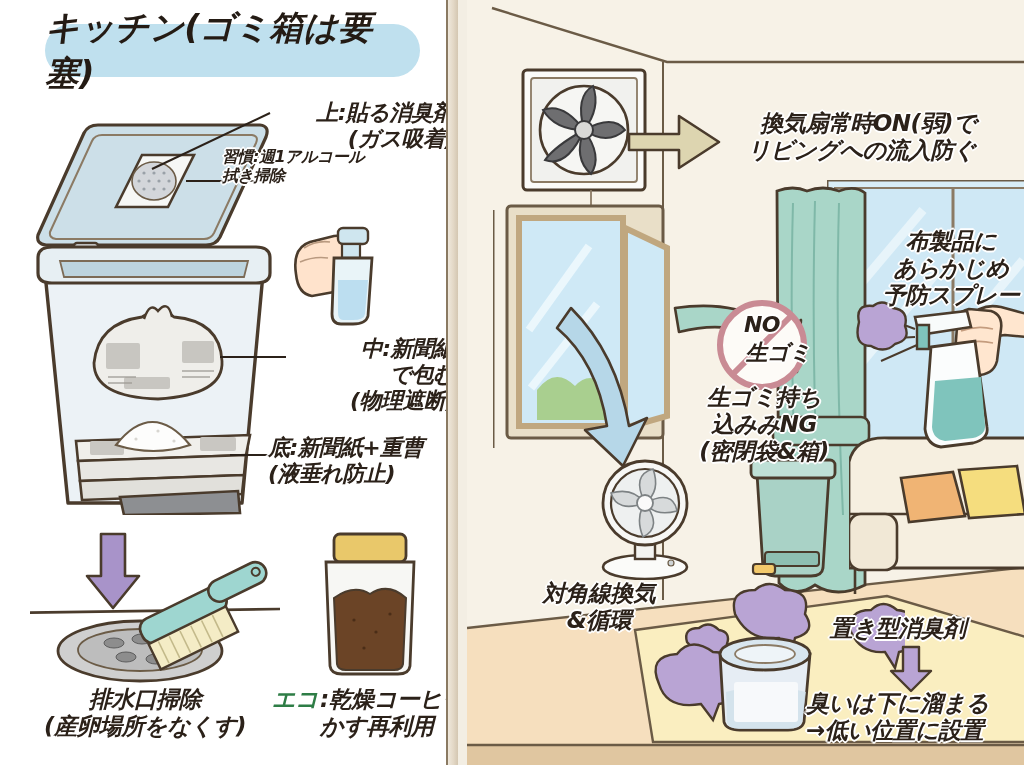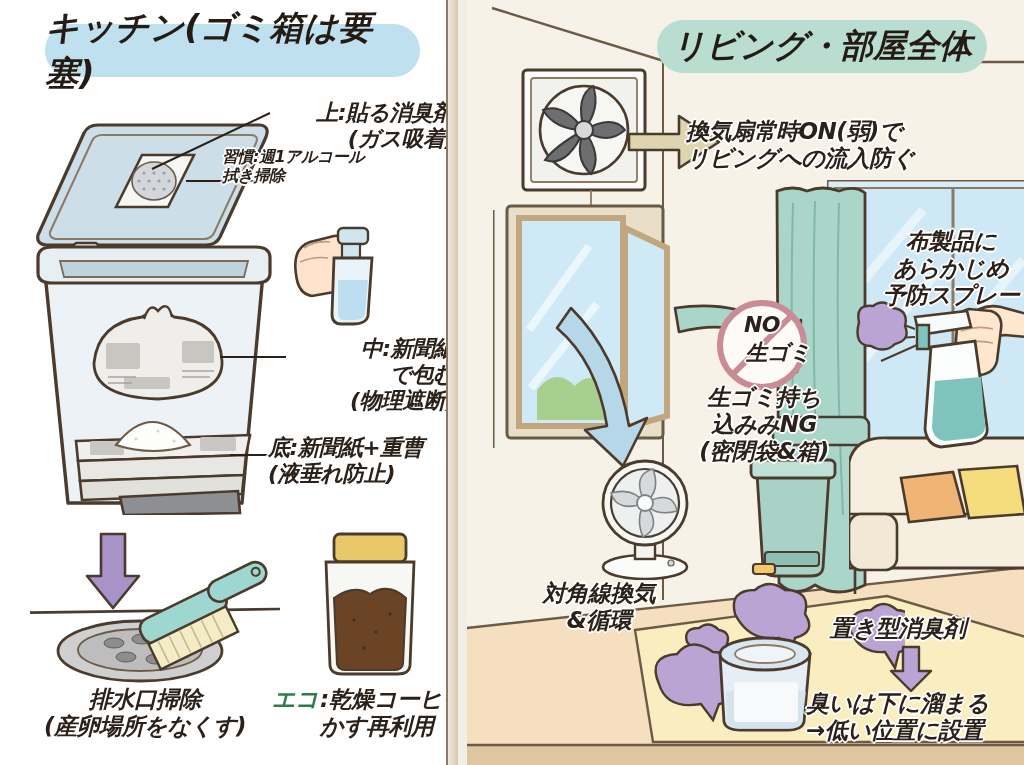--- a/index.html
+++ b/index.html
@@ -342,25 +342,22 @@
       <ellipse cx="55" cy="24" rx="30" ry="9" fill="#eef4f8" stroke="#8b7a64" stroke-width="1.8"></ellipse>
       <path d="M16 62 Q54 52 96 62 L92 92 Q90 99 78 99 L32 99 Q18 99 17 92 Z" fill="#cfe0ea" opacity=".8"></path>
       <rect x="24" y="52" width="64" height="40" rx="3" fill="#f7f9fb" stroke="none"></rect>
     </svg>
 
     <svg class="abs" style="left:422px;top:645px;" width="44" height="48" viewBox="0 0 44 48">
       <path d="M14 2 L30 2 L30 26 L42 26 L22 46 L2 26 L14 26 Z" fill="#b9a4d4" stroke="#4a3b2c" stroke-width="2.4" stroke-linejoin="round"></path>
     </svg>
   </div>
 
-  <div class="pill" style="left:657px;top:20px;width:330px;height:53px;background:#b9ddd0;font-size:33px;">
-    <span>リビング・部屋全体</span>
-  </div>
-
-  <div class="cap" style="left:686px;top:118px;font-size:23px;text-align:left;width:290px;">換気扇常時ON(弱)で
+
+  <div class="cap" style="left:686px;top:110px;font-size:23px;text-align:right;width:290px;">換気扇常時ON(弱)で
 リビングへの流入防ぐ</div>
   <div class="cap" style="left:684px;top:384px;font-size:23px;text-align:center;width:160px;">生ゴミ持ち
 込みみNG
 (密閉袋&amp;箱)</div>
   <div class="cap" style="left:876px;top:228px;font-size:23px;text-align:center;width:150px;">布製品に
 あらかじめ
 予防スプレー</div>
   <div class="cap" style="left:524px;top:580px;font-size:23px;text-align:center;width:150px;">対角線換気
 &amp;循環</div>
   <div class="cap" style="left:830px;top:615px;font-size:23px;text-align:left;width:200px;">置き型消臭剤</div>

